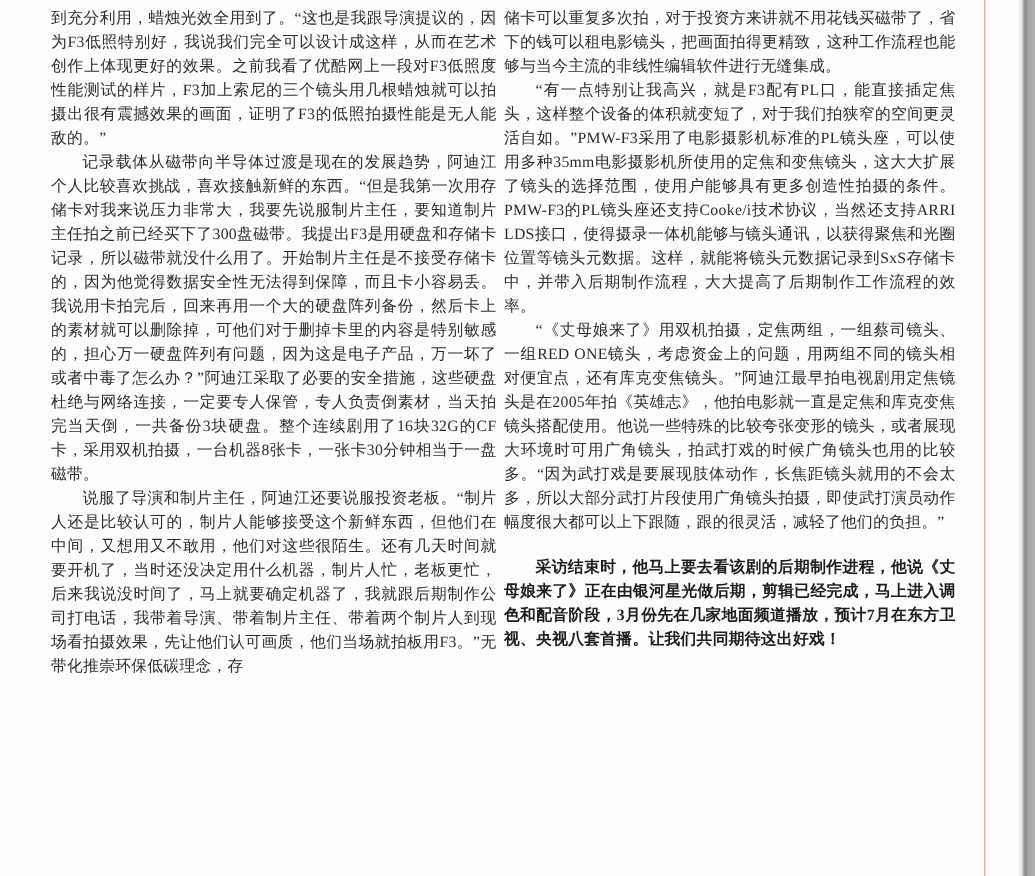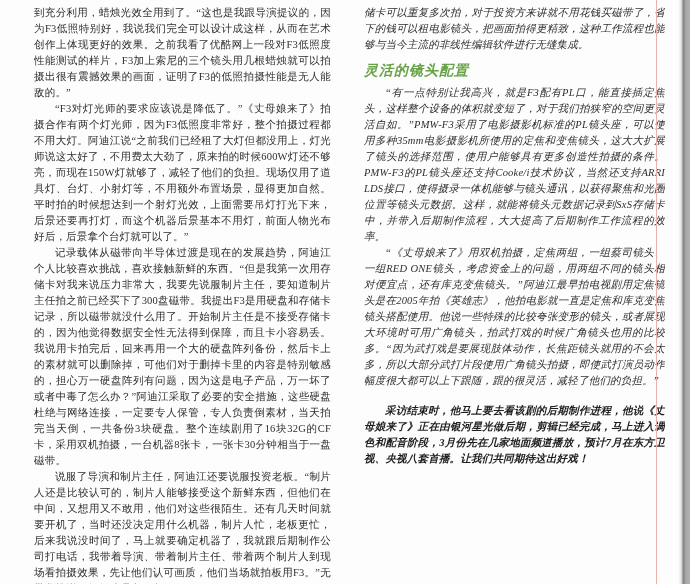--- a/index.html
+++ b/index.html
@@ -20,21 +20,21 @@
     top: 5px;
     height: 579px;
     overflow: hidden;
     color: #2d2d2d;
     font-size: 10.5px;
     line-height: 16px;
     text-align: justify;
     letter-spacing: 0.2px;
   }
   .col-left  { left: 34px;  width: 297px; }
-  .col-right { left: 364px; width: 301px; font-style: italic; }
+  .col-right { left: 336px; width: 301px; }
   .col p { margin: 0; }
   .col p.indent { text-indent: 2em; }
   .col p.bold-para { font-weight: bold; color: #1e1e1e; }
   .col p.gap-before { margin-top: 14px; }
   .col h2.section-heading {
     margin: 9px 0 7px 0;
     font-family: "Liberation Sans", "DejaVu Sans", sans-serif;
     font-size: 14px;
     font-weight: bold;
     color: #68a246;
@@ -54,26 +54,24 @@
     background: linear-gradient(to right,
       #fdfdfd 0%, #e8e8e8 25%, #858585 45%, #a8a8a8 65%, #b2b2b2 100%);
   }
 </style>
 </head>
 <body>
 
 <div class="page">
   <div class="col col-left" id="col-0">
       <p class="">到充分利用，蜡烛光效全用到了。“这也是我跟导演提议的，因为F3低照特别好，我说我们完全可以设计成这样，从而在艺术创作上体现更好的效果。之前我看了优酷网上一段对F3低照度性能测试的样片，F3加上索尼的三个镜头用几根蜡烛就可以拍摄出很有震撼效果的画面，证明了F3的低照拍摄性能是无人能敌的。”</p>
-      <p class="indent">“F3对灯光师的要求应该说是降低了。”《丈母娘来了》拍摄合作有两个灯光师，因为F3低照度非常好，整个拍摄过程都不用大灯。阿迪江说“之前我们已经租了大灯但都没用上，灯光师说这太好了，不用费太大劲了，原来拍的时候600W灯还不够亮，而现在150W灯就够了，减轻了他们的负担。现场仅用了道具灯、台灯、小射灯等，不用额外布置场景，显得更加自然。平时拍的时候想达到一个射灯光效，上面需要吊灯打光下来，后景还要再打灯，而这个机器后景基本不用灯，前面人物光布好后，后景拿个台灯就可以了。”</p>
       <p class="indent">记录载体从磁带向半导体过渡是现在的发展趋势，阿迪江个人比较喜欢挑战，喜欢接触新鲜的东西。“但是我第一次用存储卡对我来说压力非常大，我要先说服制片主任，要知道制片主任拍之前已经买下了300盘磁带。我提出F3是用硬盘和存储卡记录，所以磁带就没什么用了。开始制片主任是不接受存储卡的，因为他觉得数据安全性无法得到保障，而且卡小容易丢。我说用卡拍完后，回来再用一个大的硬盘阵列备份，然后卡上的素材就可以删除掉，可他们对于删掉卡里的内容是特别敏感的，担心万一硬盘阵列有问题，因为这是电子产品，万一坏了或者中毒了怎么办？”阿迪江采取了必要的安全措施，这些硬盘杜绝与网络连接，一定要专人保管，专人负责倒素材，当天拍完当天倒，一共备份3块硬盘。整个连续剧用了16块32G的CF卡，采用双机拍摄，一台机器8张卡，一张卡30分钟相当于一盘磁带。</p>
       <p class="indent">说服了导演和制片主任，阿迪江还要说服投资老板。“制片人还是比较认可的，制片人能够接受这个新鲜东西，但他们在中间，又想用又不敢用，他们对这些很陌生。还有几天时间就要开机了，当时还没决定用什么机器，制片人忙，老板更忙，后来我说没时间了，马上就要确定机器了，我就跟后期制作公司打电话，我带着导演、带着制片主任、带着两个制片人到现场看拍摄效果，先让他们认可画质，他们当场就拍板用F3。”无带化推崇环保低碳理念，存</p>
     </div>
   <div class="col col-right" id="col-1">
       <p class="">储卡可以重复多次拍，对于投资方来讲就不用花钱买磁带了，省下的钱可以租电影镜头，把画面拍得更精致，这种工作流程也能够与当今主流的非线性编辑软件进行无缝集成。</p>
-      <h2 class="section-heading">灵活的镜头配置</h2>
       <p class="indent">“有一点特别让我高兴，就是F3配有PL口，能直接插定焦头，这样整个设备的体积就变短了，对于我们拍狭窄的空间更灵活自如。”PMW-F3采用了电影摄影机标准的PL镜头座，可以使用多种35mm电影摄影机所使用的定焦和变焦镜头，这大大扩展了镜头的选择范围，使用户能够具有更多创造性拍摄的条件。PMW-F3的PL镜头座还支持Cooke/i技术协议，当然还支持ARRI LDS接口，使得摄录一体机能够与镜头通讯，以获得聚焦和光圈位置等镜头元数据。这样，就能将镜头元数据记录到SxS存储卡中，并带入后期制作流程，大大提高了后期制作工作流程的效率。</p>
       <p class="indent">“《丈母娘来了》用双机拍摄，定焦两组，一组蔡司镜头、一组RED ONE镜头，考虑资金上的问题，用两组不同的镜头相对便宜点，还有库克变焦镜头。”阿迪江最早拍电视剧用定焦镜头是在2005年拍《英雄志》，他拍电影就一直是定焦和库克变焦镜头搭配使用。他说一些特殊的比较夸张变形的镜头，或者展现大环境时可用广角镜头，拍武打戏的时候广角镜头也用的比较多。“因为武打戏是要展现肢体动作，长焦距镜头就用的不会太多，所以大部分武打片段使用广角镜头拍摄，即使武打演员动作幅度很大都可以上下跟随，跟的很灵活，减轻了他们的负担。”</p>
       <p class="indent bold-para gap-before">采访结束时，他马上要去看该剧的后期制作进程，他说《丈母娘来了》正在由银河星光做后期，剪辑已经完成，马上进入调色和配音阶段，3月份先在几家地面频道播放，预计7月在东方卫视、央视八套首播。让我们共同期待这出好戏！</p>
     </div>
   <div class="divider-rule"></div>
   <div class="page-edge"></div>
 </div>
 
 </body></html>

